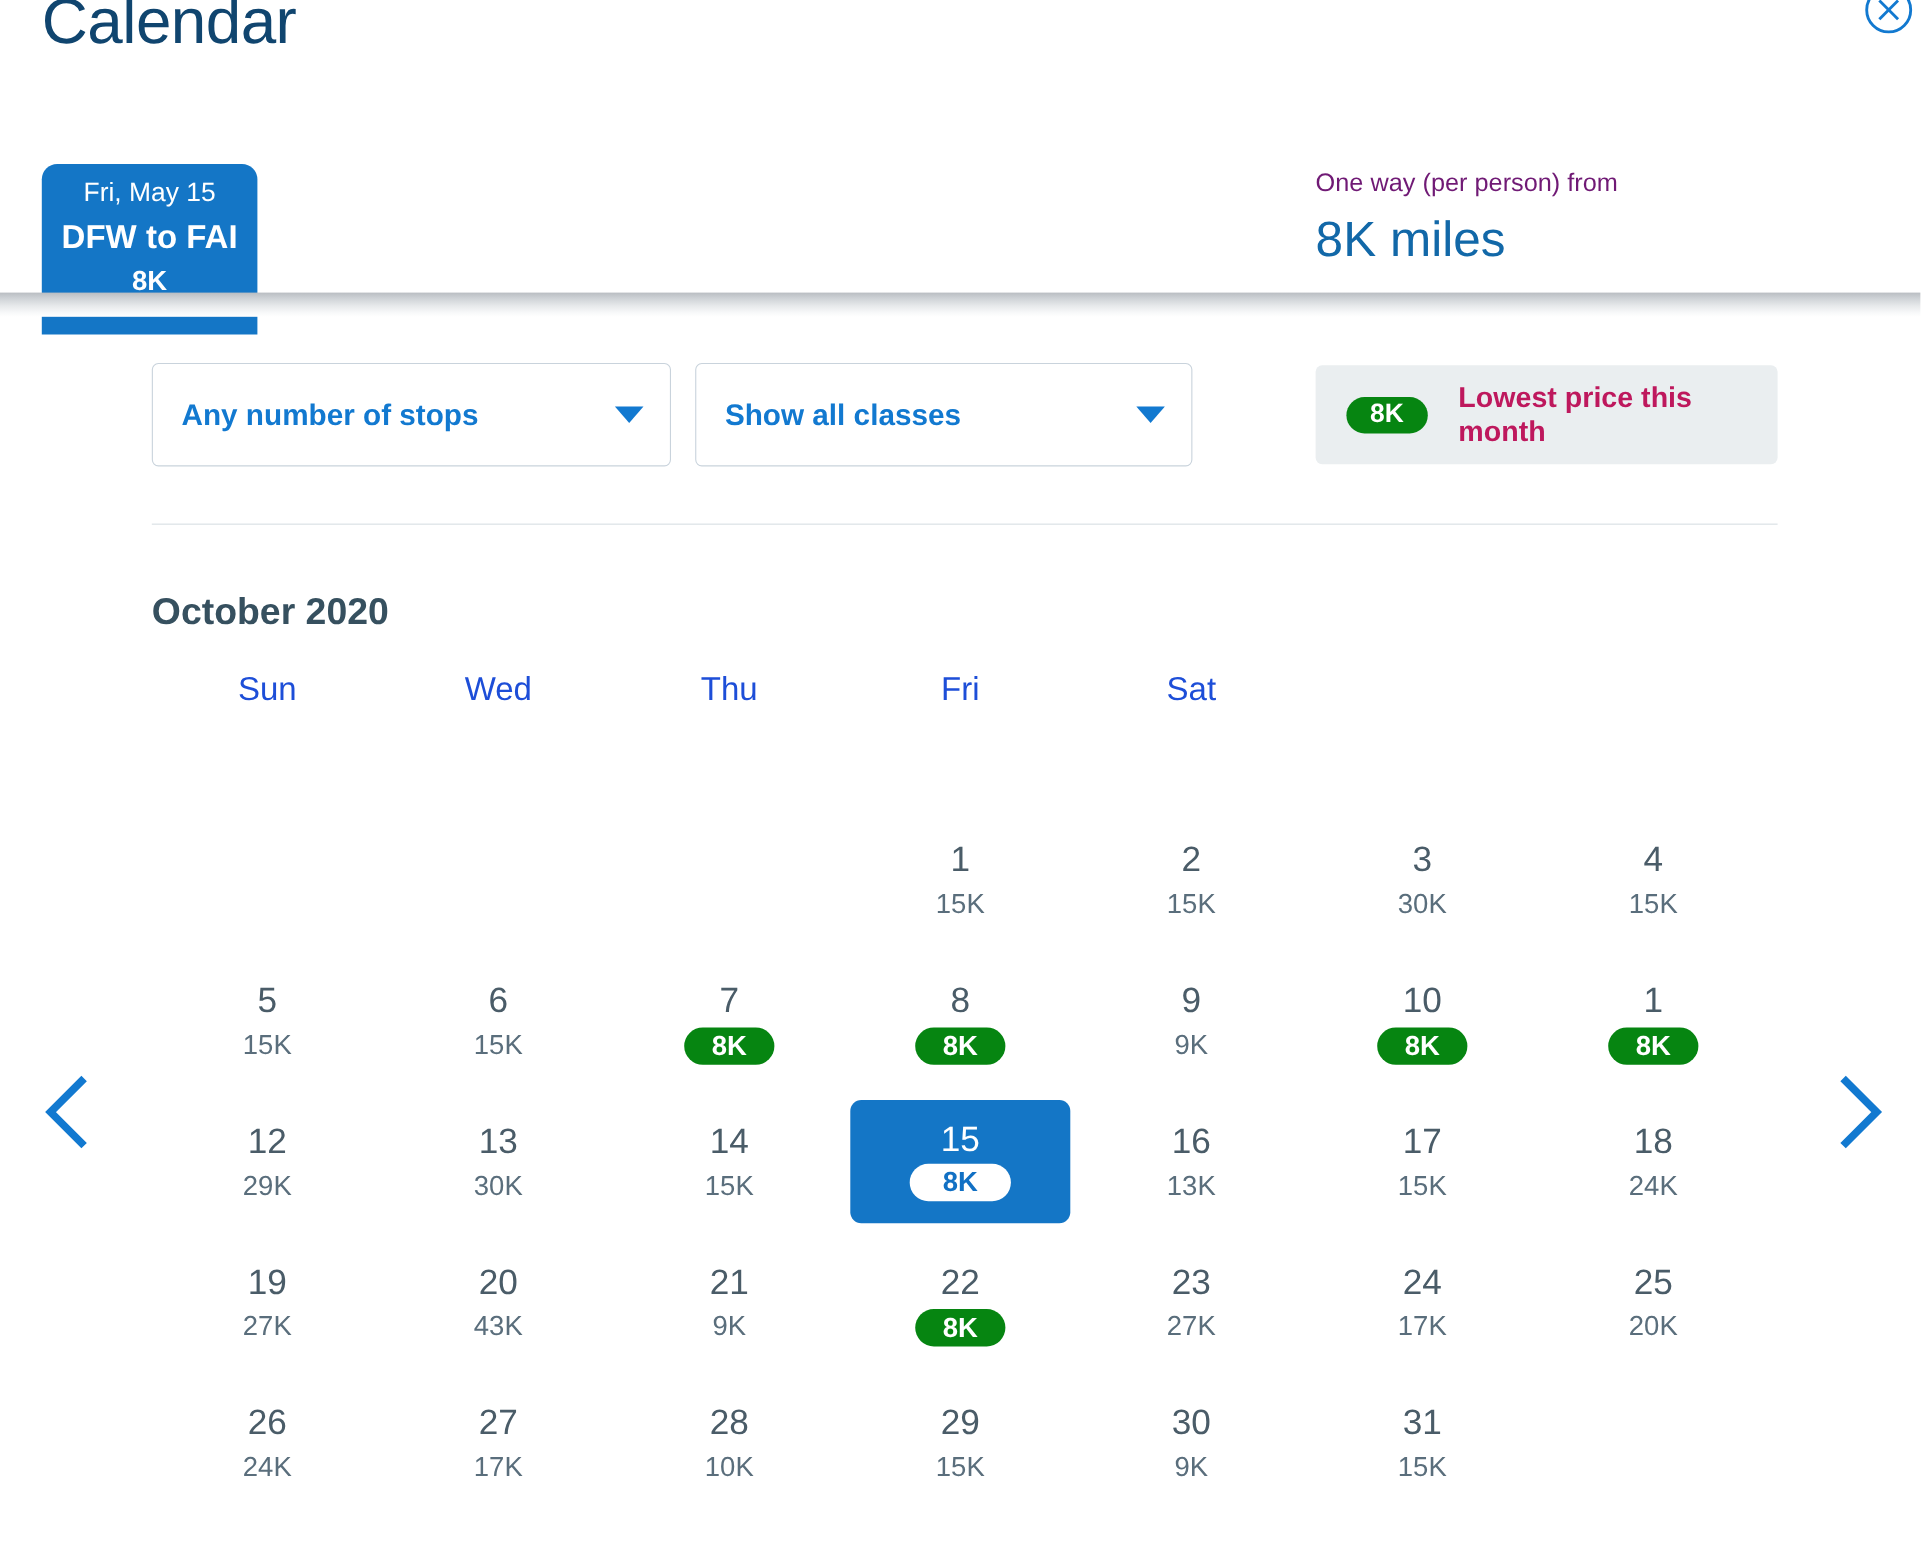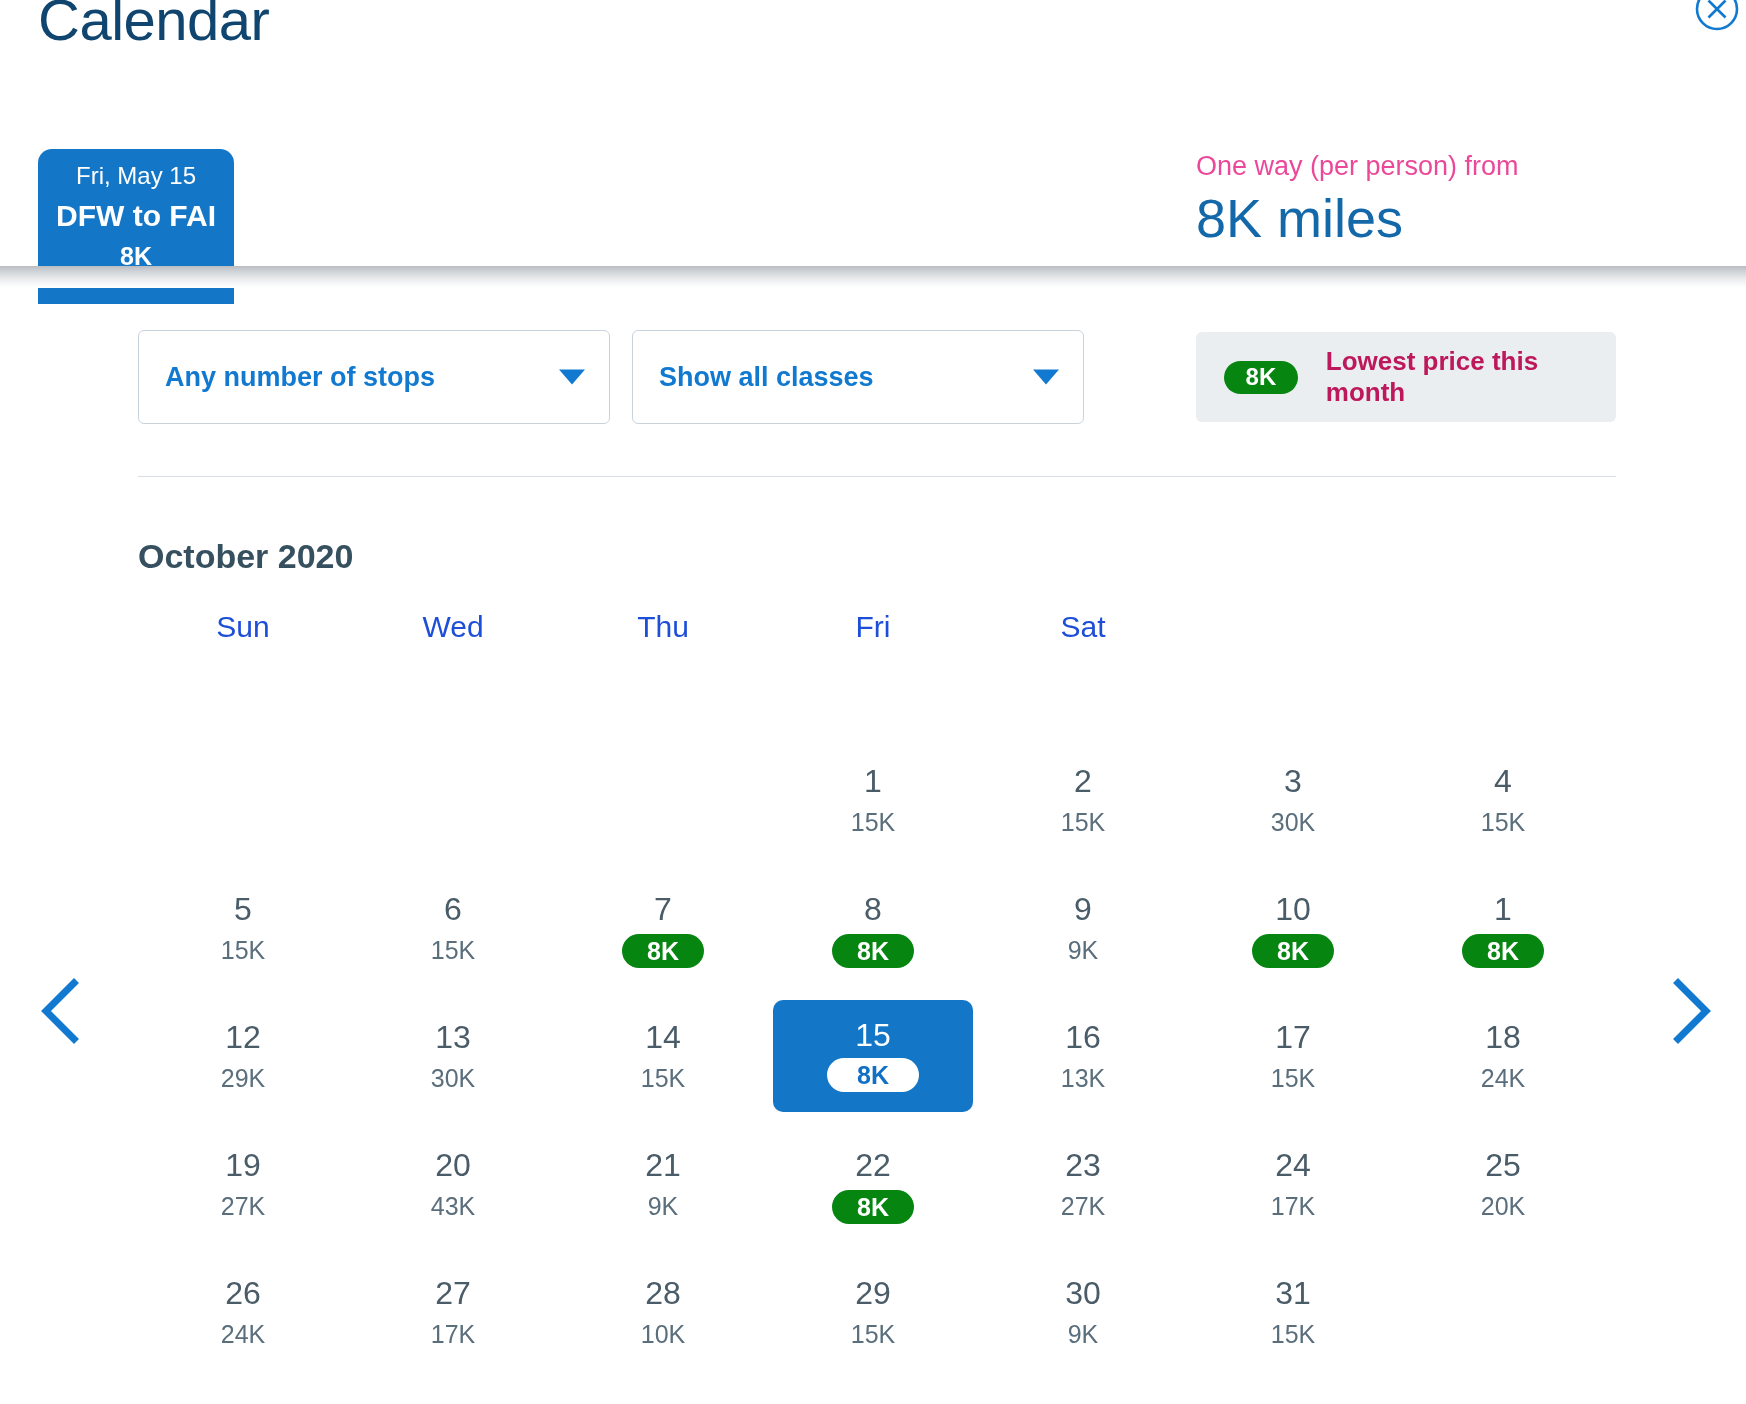--- a/index.html
+++ b/index.html
@@ -36,22 +36,22 @@
     text-align: center;
     color: #ffffff;
     padding-top: 10px;
     margin-top: 37px;
   }
   .trip-tab .tt-date { font-size: 24px; font-weight: 400; line-height: 34px; }
   .trip-tab .tt-route { font-size: 30px; font-weight: 700; line-height: 42px; margin-top: 2px; }
   .trip-tab .tt-price { font-size: 25px; font-weight: 700; line-height: 34px; margin-top: 2px; }
 
   .oneway-block { position: absolute; left: 1196px; top: 148px; }
-  .oneway-label { font-size: 27px; color: #ec4899; line-height: 36px; font-weight: 400; }
-  .oneway-value { font-size: 54px; color: #1268a8; line-height: 56px; font-weight: 400; margin-top: 6px; }
+  .oneway-label { font-size: 23px; color: #701a75; line-height: 36px; font-weight: 400; }
+  .oneway-value { font-size: 45px; color: #1268a8; line-height: 56px; font-weight: 400; margin-top: 6px; }
 
   
   .header-shadow {
     position: absolute; left: 0; top: 266px; width: 1746px; height: 22px;
     background: linear-gradient(to bottom, #b9bdc2 0%, #cdd1d5 22%, #e7e9eb 55%, #f7f8f9 82%, #ffffff 100%);
   }
 
   
   .select-box {
     position: absolute; height: 94px;

